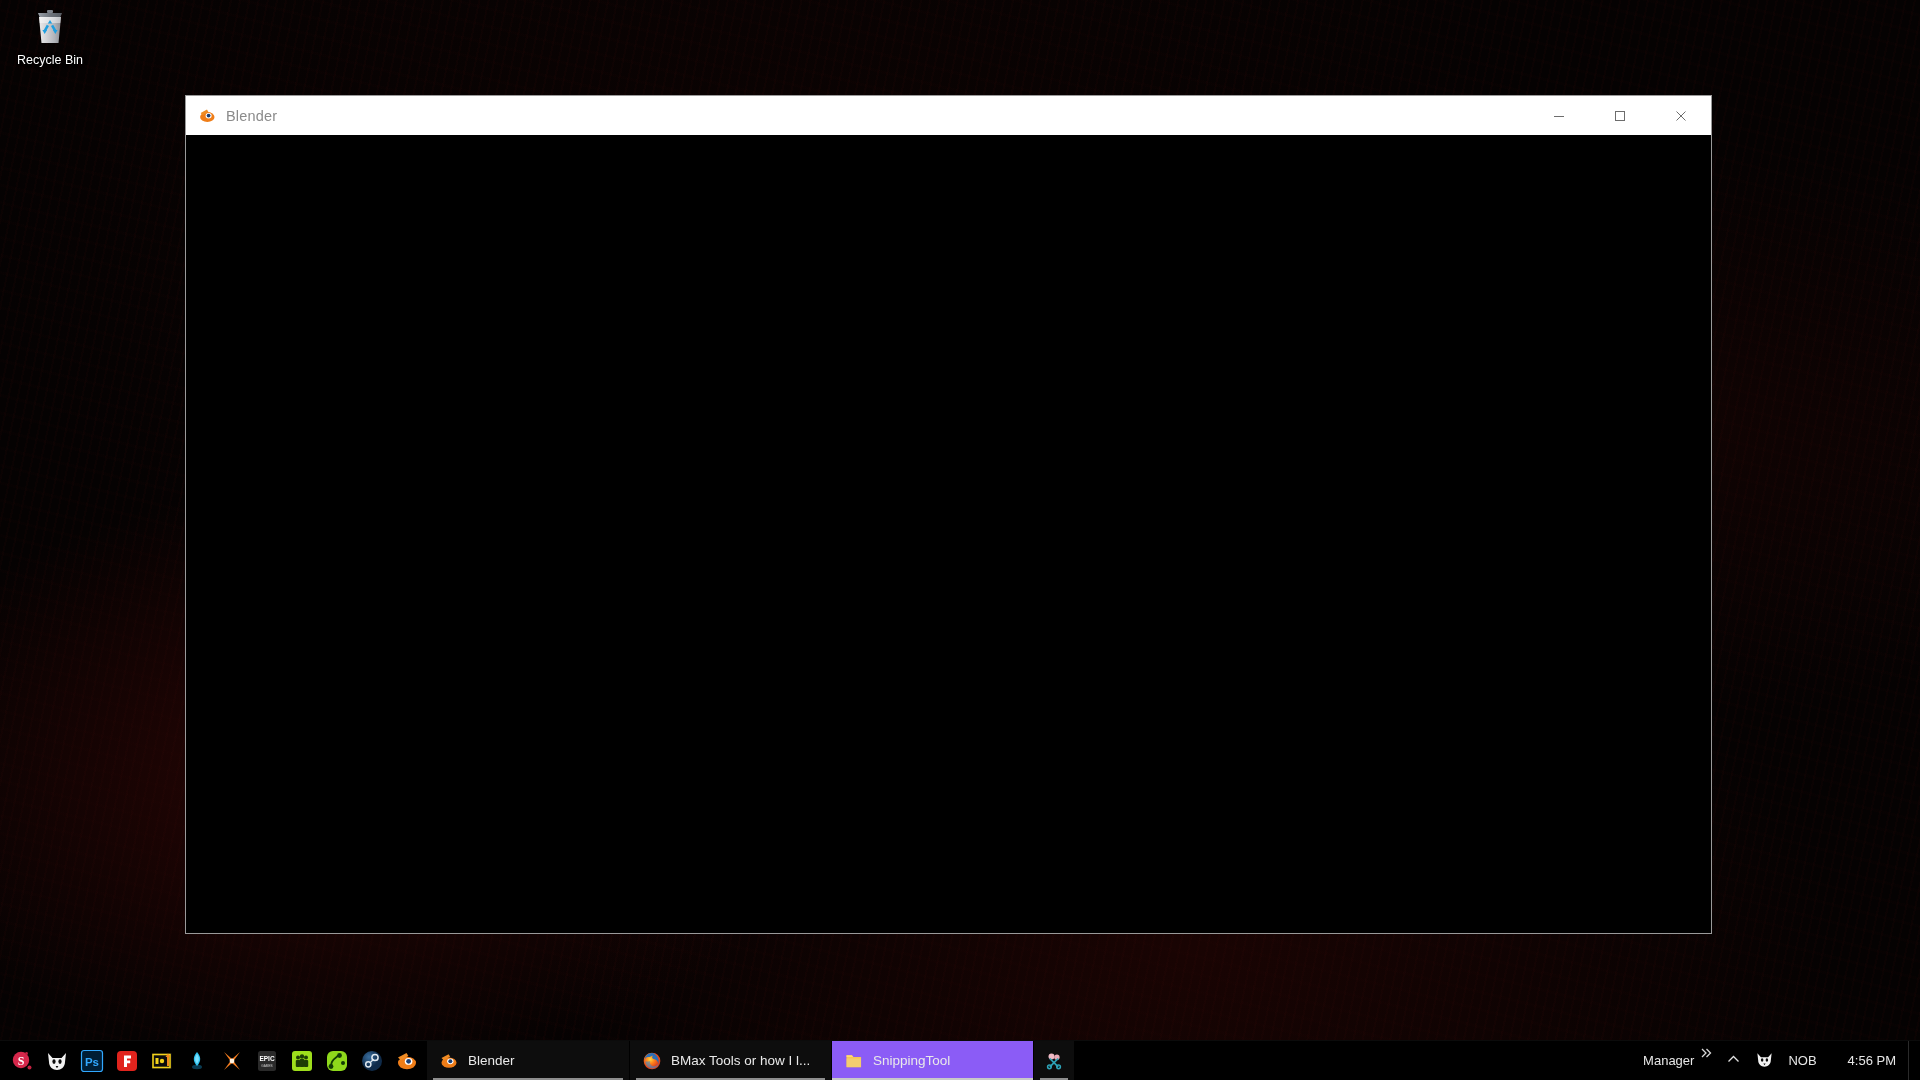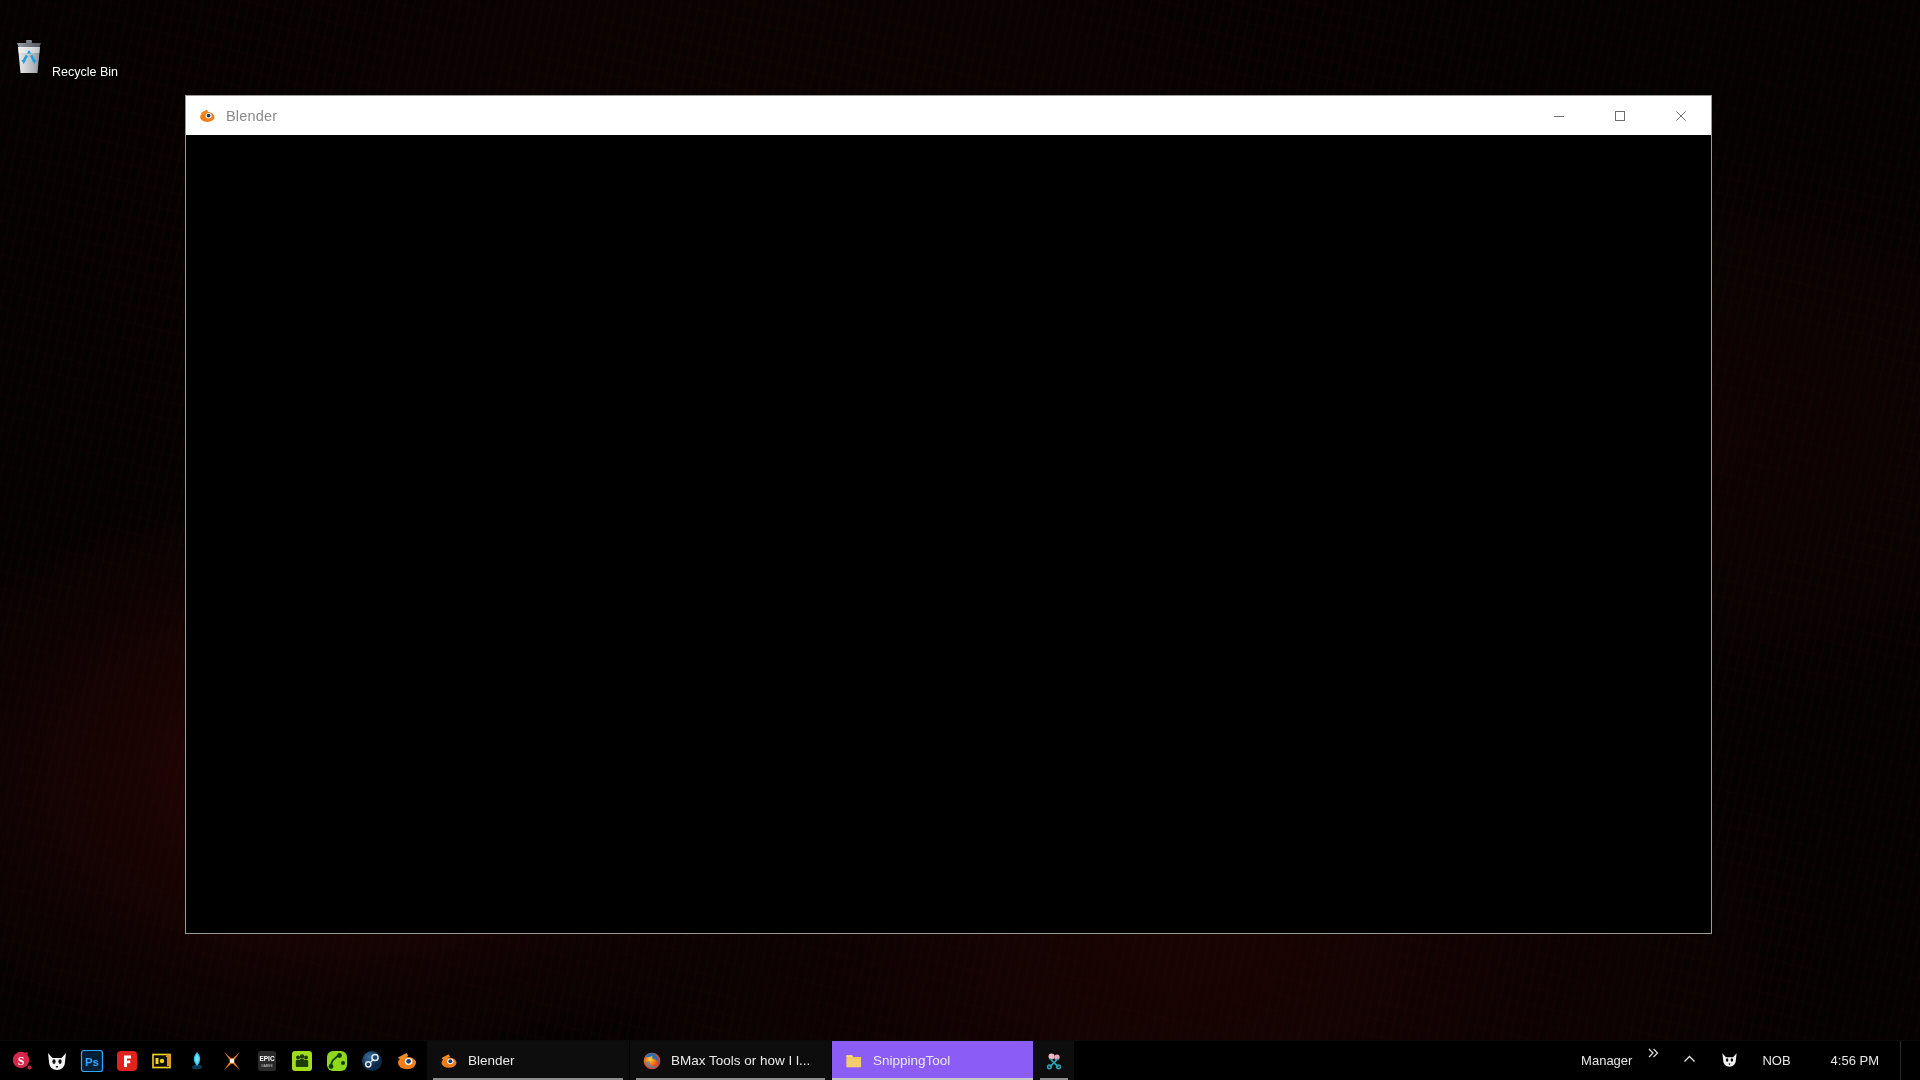--- a/index.html
+++ b/index.html
@@ -27,21 +27,21 @@
     background:
       repeating-linear-gradient(102deg, rgba(60,10,8,0.10) 0px, rgba(60,10,8,0.10) 2px, rgba(0,0,0,0) 2px, rgba(0,0,0,0) 9px),
       repeating-linear-gradient(14deg, rgba(40,6,5,0.08) 0px, rgba(40,6,5,0.08) 3px, rgba(0,0,0,0) 3px, rgba(0,0,0,0) 17px);
     pointer-events:none;
   }
 
   
   #recycle-bin{
     position:absolute; left:6px; top:4px;
     width:88px; height:76px;
-    display:flex; flex-direction:row; align-items:flex-end;
+    display:flex; flex-direction:column; align-items:center;
     cursor:default; z-index:5;
   }
   #recycle-bin .rb-icon{ width:46px; height:46px; position:relative; }
   #recycle-bin .rb-label{
     margin-top:3px; color:#fff; font-size:12.5px; line-height:15px;
     text-shadow:0 0 4px rgba(0,0,0,.95), 1px 1px 2px rgba(0,0,0,.9);
     white-space:nowrap;
   }
 
   
@@ -116,22 +116,22 @@
     color:#e9e9e9; font-size:13.5px;
     white-space:nowrap; overflow:hidden; text-overflow:ellipsis;
   }
   .task-btn .underline{
     position:absolute; left:6px; right:6px; bottom:0; height:2px;
     background:#8e8e8e;
   }
   .task-btn.active .underline{ background:#c9c9c9; left:0; right:0; }
 
   #tray{
-    margin-left:auto; display:flex; align-items:center; gap:9px;
-    padding-right:12px;
+    margin-left:auto; display:flex; align-items:center; gap:0;
+    padding-right:4px;
   }
   .tray-item{
     height:40px; display:flex; align-items:center; justify-content:center;
     padding:0 7px; color:#e6e6e6; font-size:13px; cursor:default;
   }
   #tray-manager{ padding:0 4px 0 8px; }
   #tray-overflow-chev{ font-size:12px; padding:0 6px 6px 2px; align-items:flex-start; padding-top:6px;}
   #tray-clock{ padding:0 12px 0 8px; text-align:left; line-height:40px;margin-left:16px; }
   #show-desktop{
     width:8px; height:40px; border-left:1px solid #2a2a2a;

